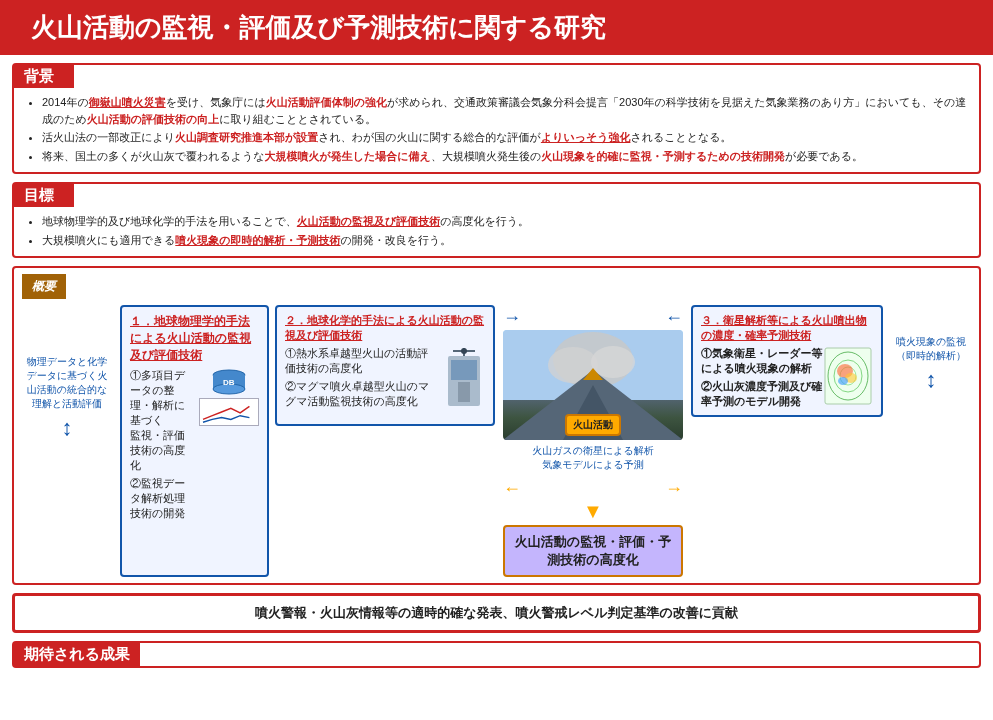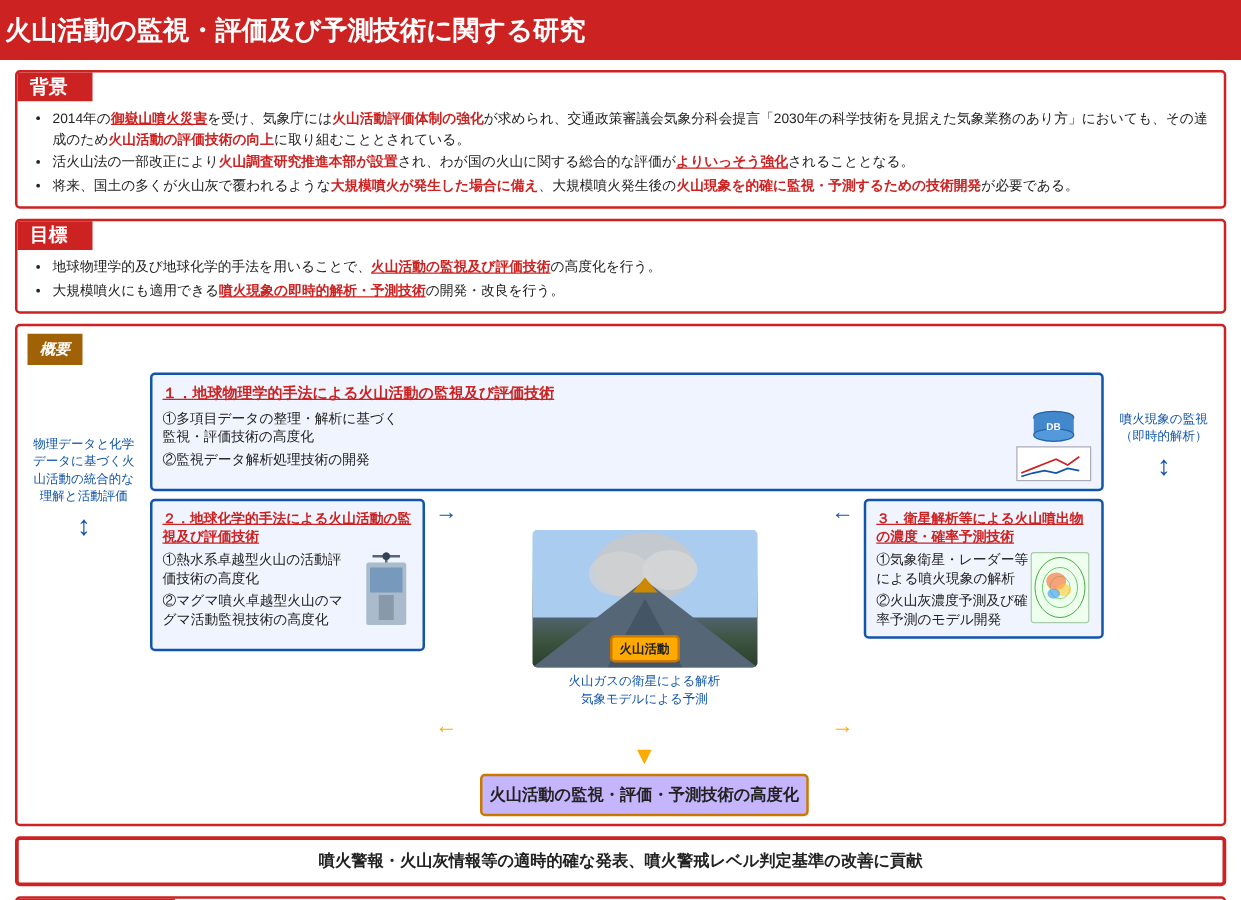--- a/index.html
+++ b/index.html
@@ -11,22 +11,22 @@
       min-height: 720px;
       color: #222;
     }
     .page-container {
       width: 993px;
       padding: 0;
     }
     .title-bar {
       background: #cc2222;
       color: white;
-      padding: 10px 4px;
-      font-size: 21px;
+      padding: 10px 31px;
+      font-size: 26px;
       font-weight: bold;
     }
     .main-content {
       padding: 8px 12px;
     }
     .section-box {
       border: 2px solid #cc2222;
       border-radius: 4px;
       margin-bottom: 8px;
     }
@@ -74,21 +74,21 @@
       color: #1155aa;
       font-size: 10px;
       width: 90px;
       flex-shrink: 0;
       text-align: center;
       margin-top: 50px;
     }
     .diagram-center-col {
       flex: 1;
       display: flex;
-      flex-direction: column;
+      flex-direction: row;
       gap: 6px;
     }
     .diagram-right-label {
       color: #1155aa;
       font-size: 10px;
       width: 80px;
       flex-shrink: 0;
       text-align: center;
       margin-top: 30px;
     }
@@ -352,21 +352,21 @@
 
               <div class="arrow-down">▼</div>
 
               <div class="highlight-box">火山活動の監視・評価・予測技術の高度化</div>
             </div>
 
             <div class="box-3">
               <div class="box-3-title">
                 ３．衛星解析等による火山噴出物の濃度・確率予測技術
               </div>
-              <div style="display:flex; gap:0;">
+              <div style="display:flex; gap:0;font-weight:bold;">
                 <div style="flex:1;">
                   <div>①気象衛星・レーダー等による噴火現象の解析</div>
                   <div style="margin-top:3px;">②火山灰濃度予測及び確率予測のモデル開発</div>
                 </div>
 
                 <div>
                   <svg width="50" height="60" viewBox="0 0 50 60">
 
                     <rect x="2" y="2" width="46" height="56" fill="#eeffee" rx="2" stroke="#aaccaa" stroke-width="1"></rect>
 

